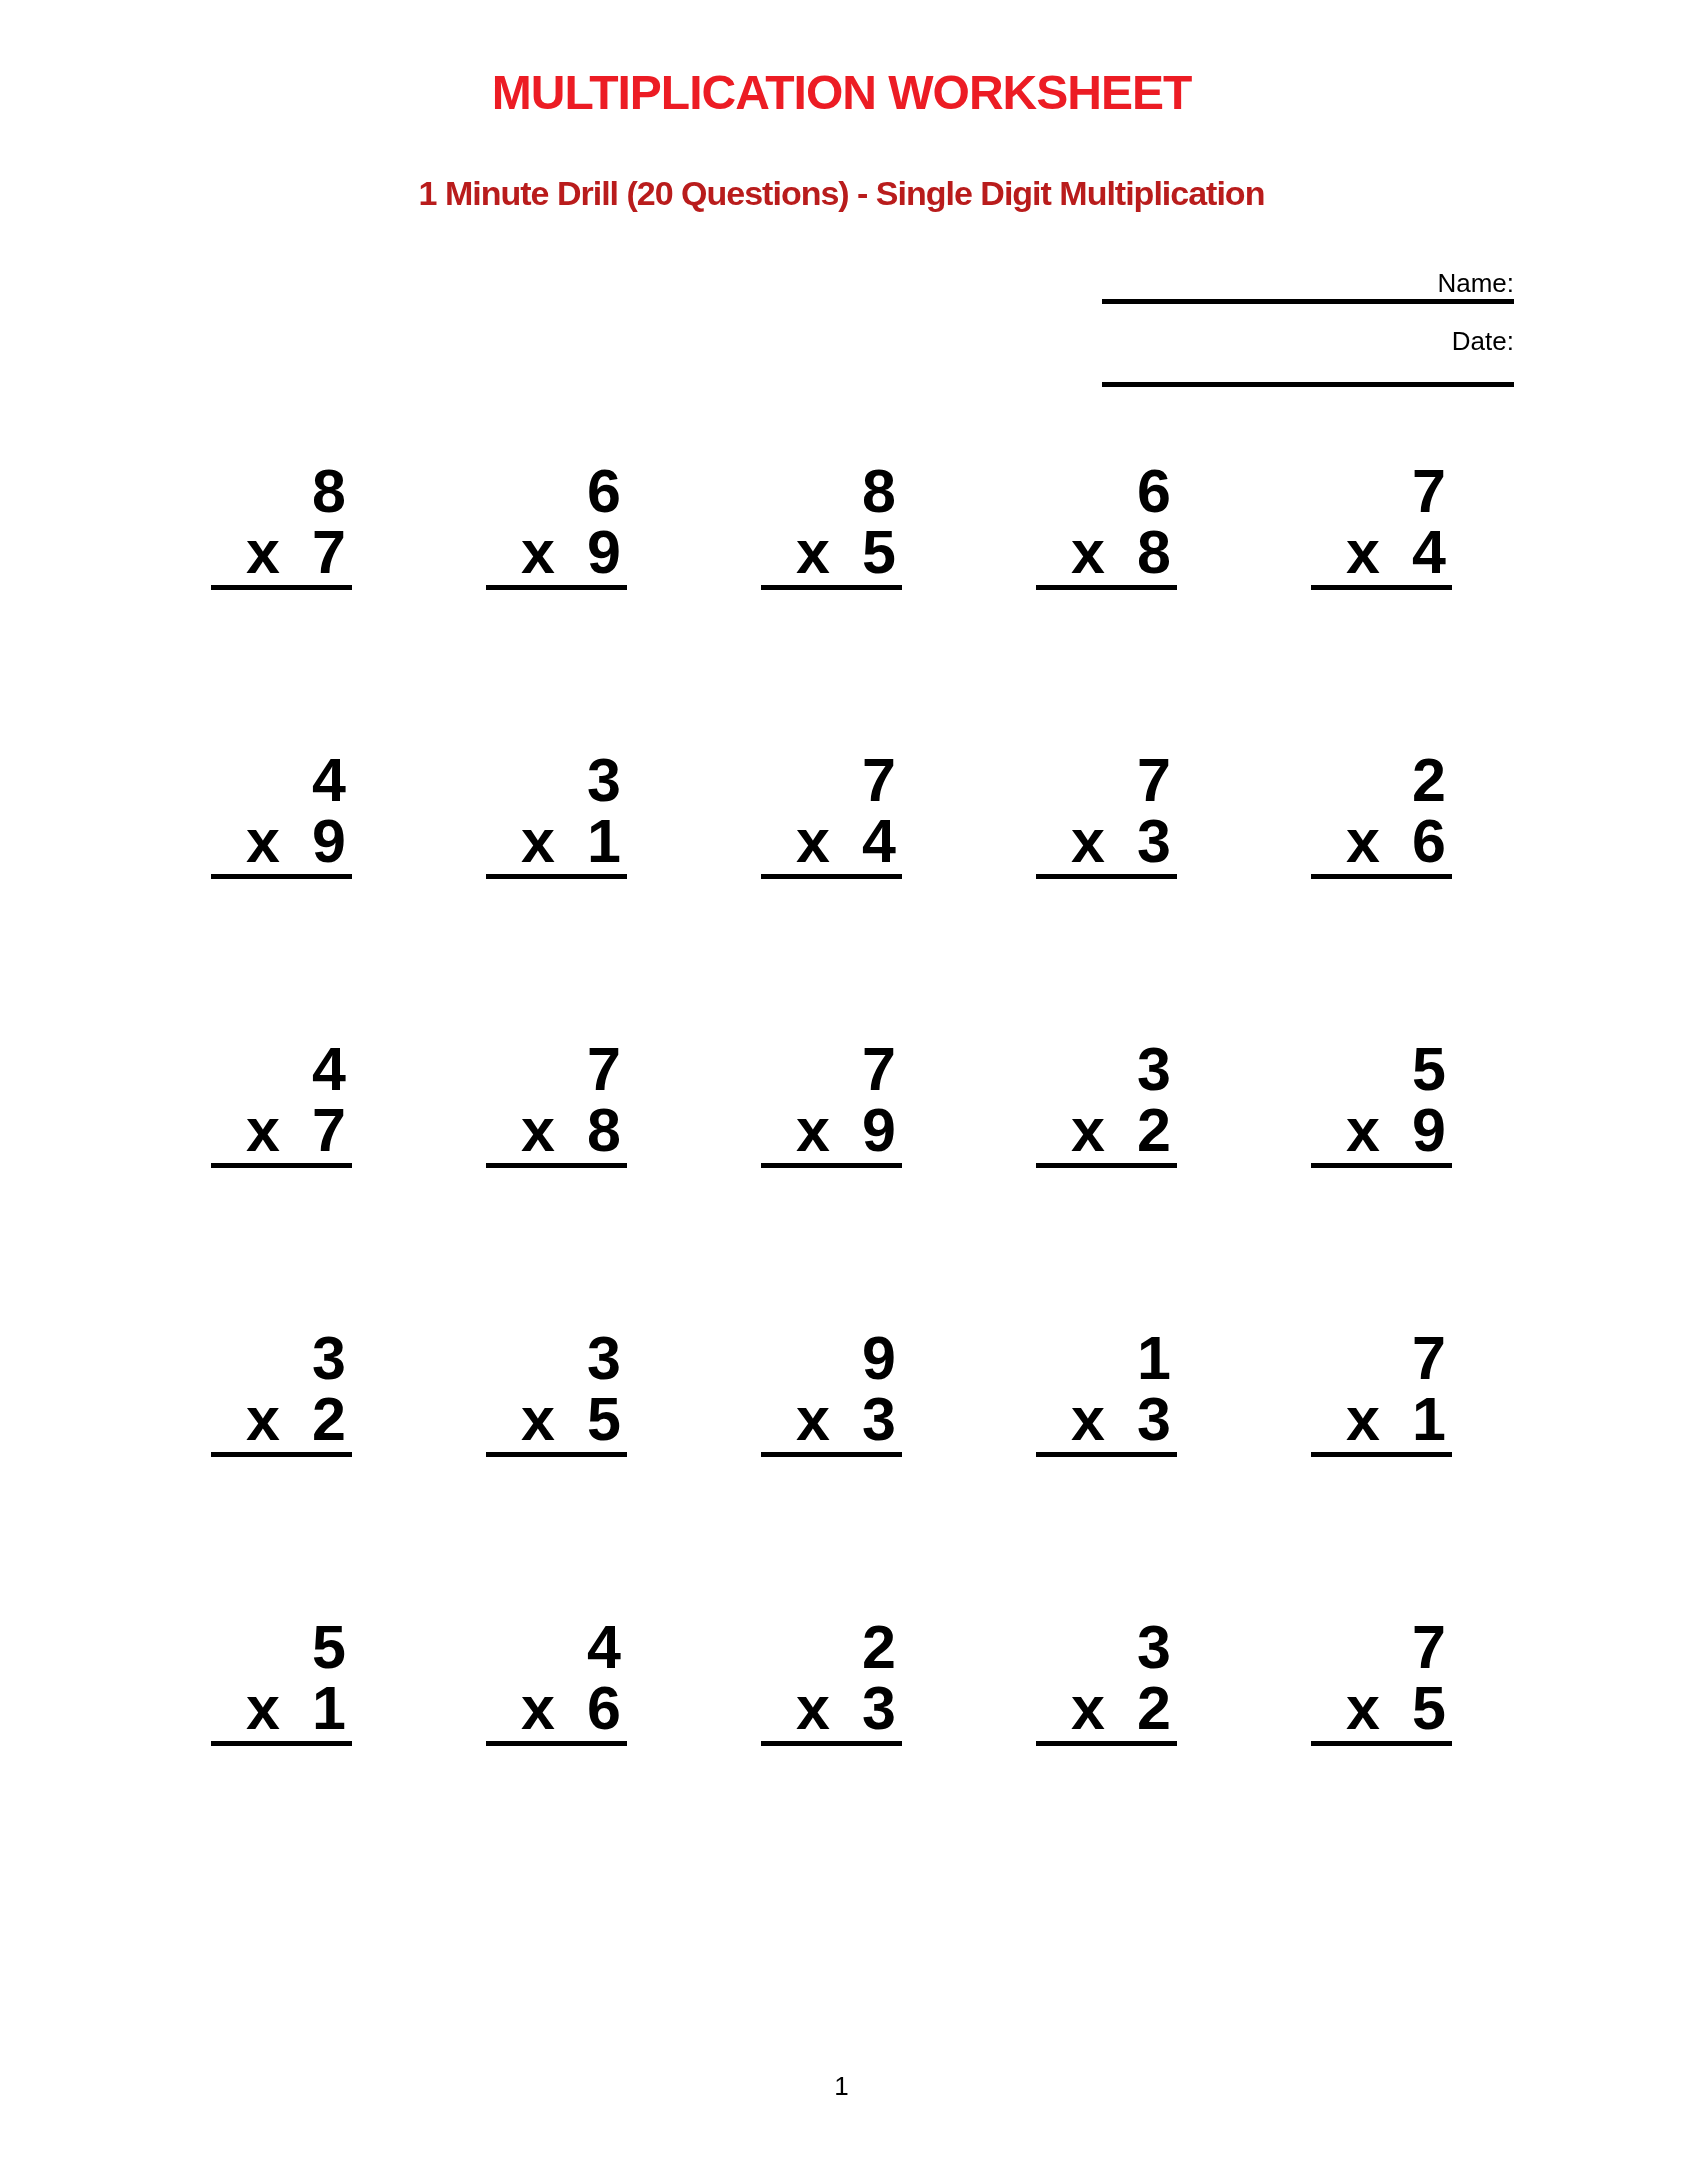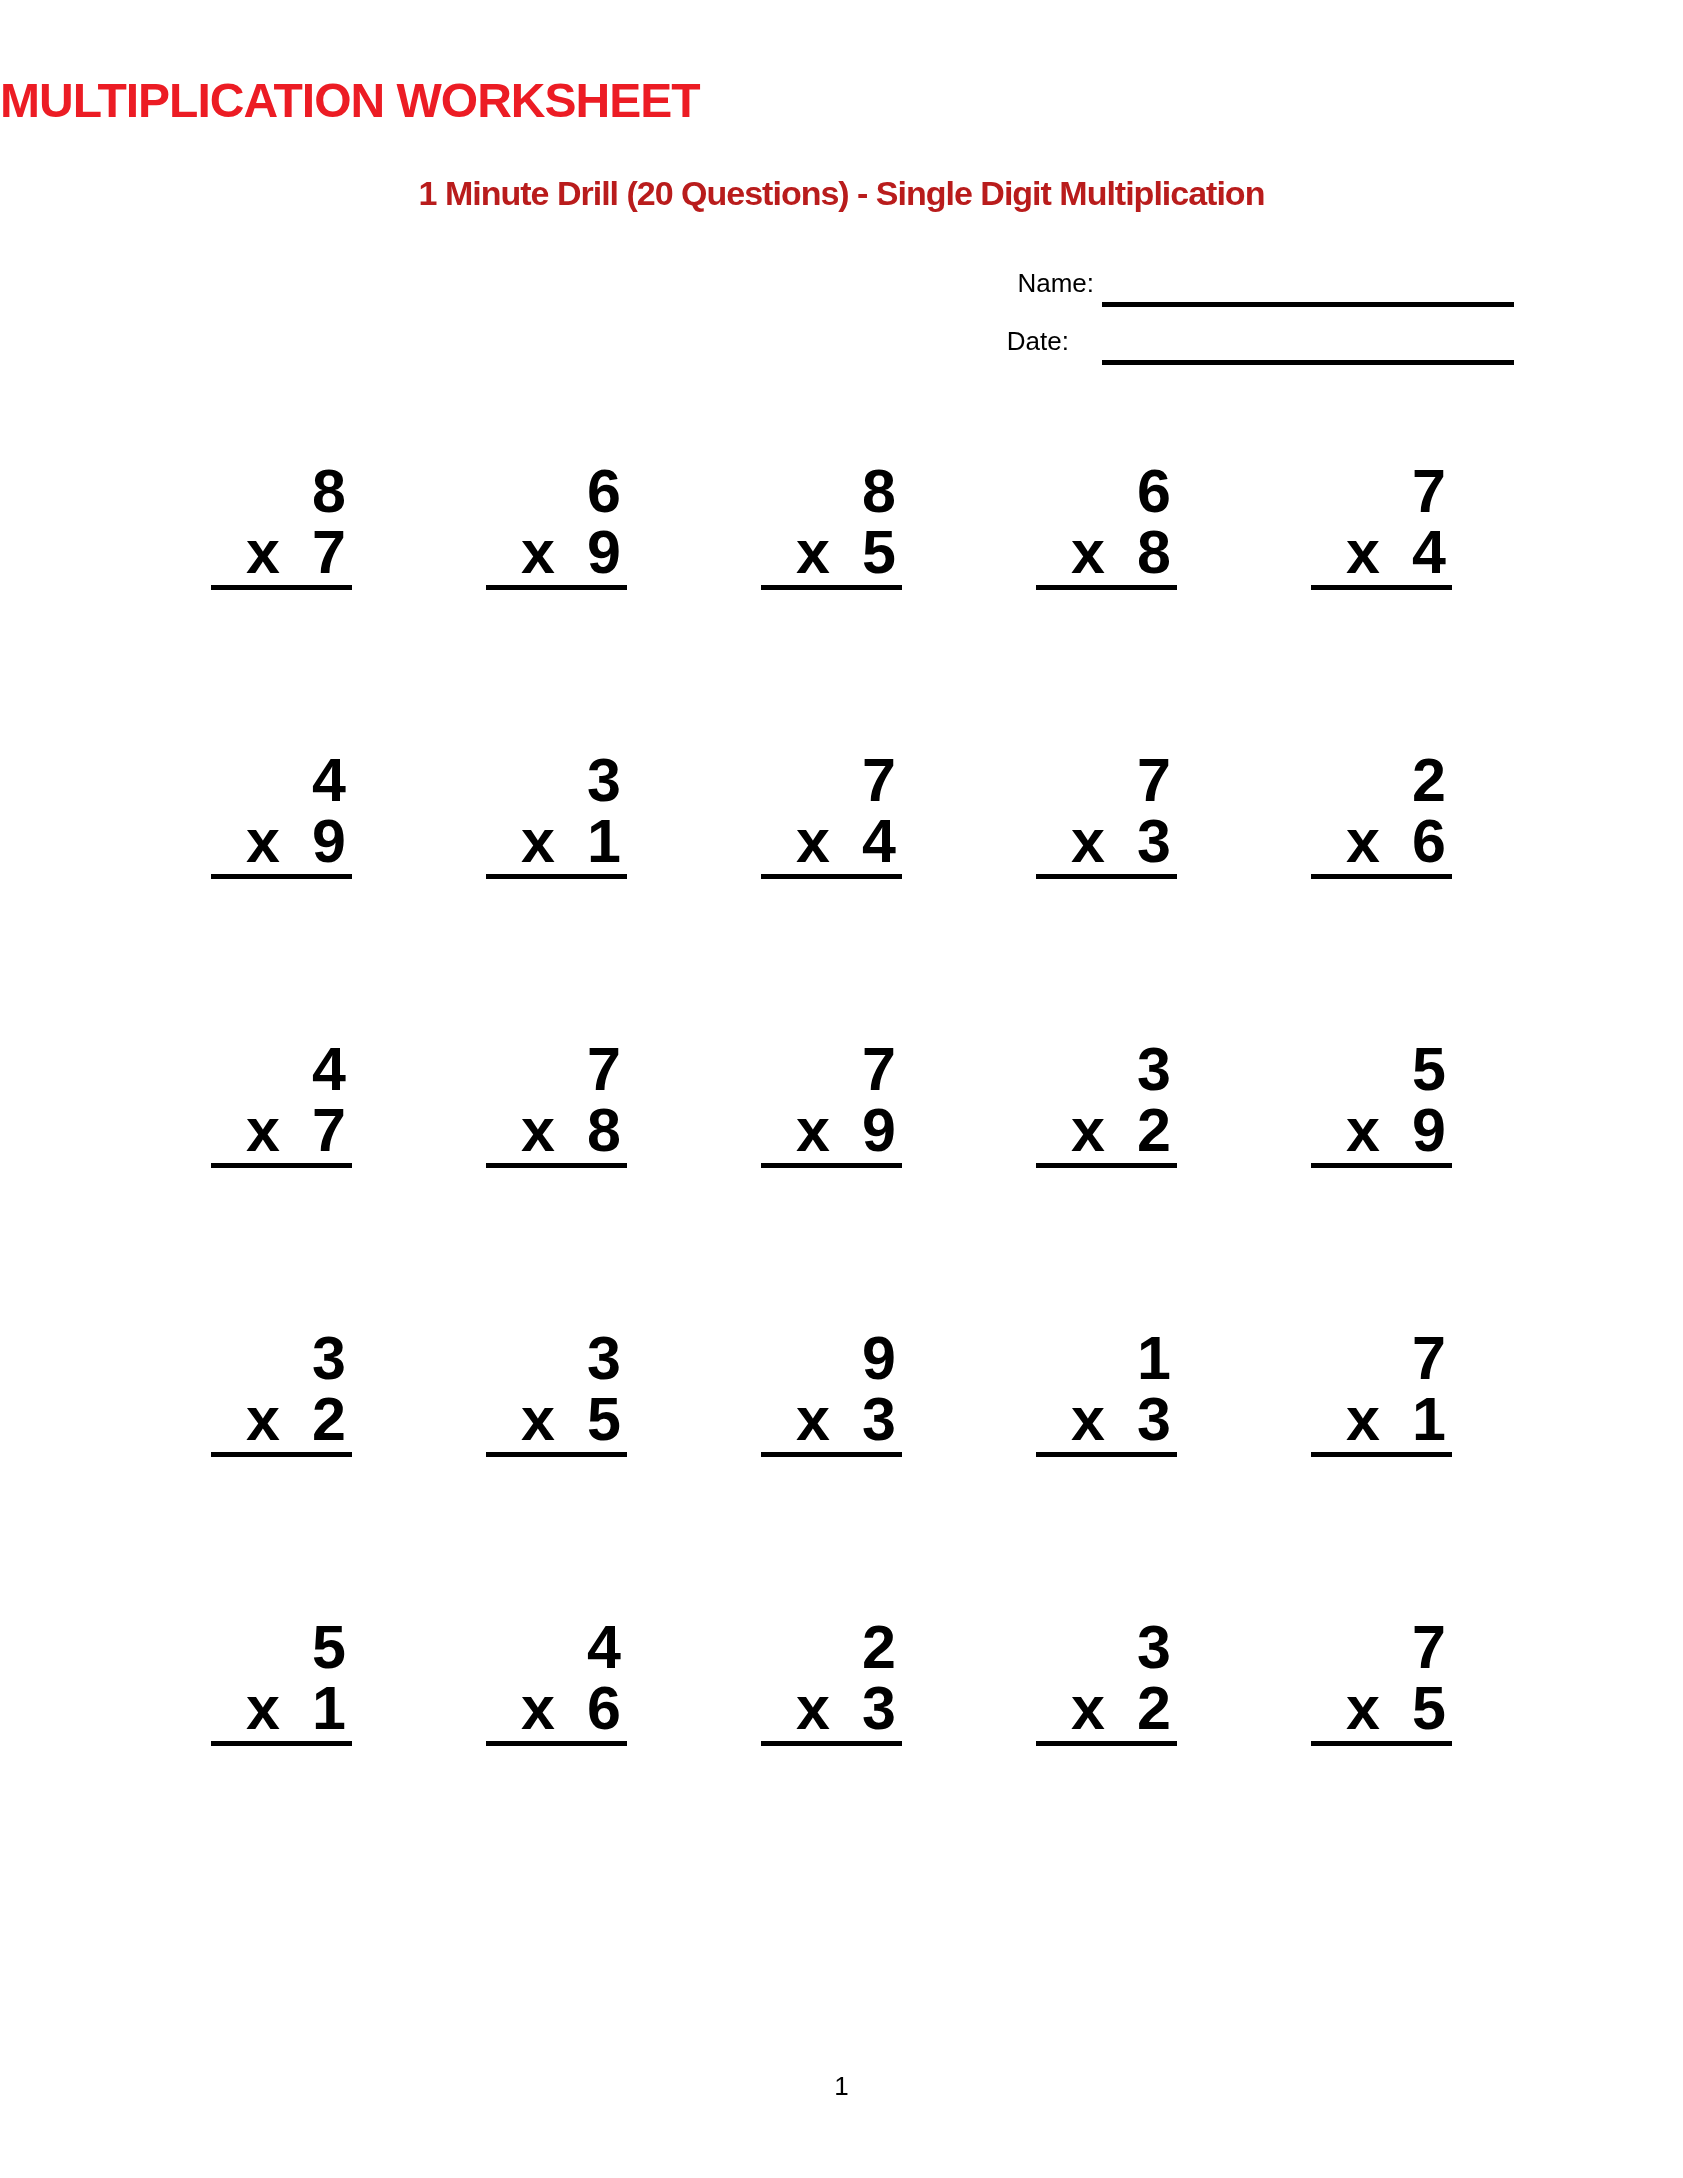--- a/index.html
+++ b/index.html
@@ -11,24 +11,25 @@
     position: relative;
     width: 1683px;
     height: 2178px;
     background: #ffffff;
     font-family: "Liberation Sans", sans-serif;
     color: #000000;
     overflow: hidden;
   }
   .title {
     position: absolute;
-    top: 73px;
+    top: 65px;
     left: 0;
     width: 100%;
     margin: 0;
+    text-align: center;
     font-size: 48px;
     font-weight: bold;
     letter-spacing: -1px;
     color: #ec1c24;
   }
   .subtitle {
     position: absolute;
     top: 174px;
     left: 0;
     width: 100%;
@@ -37,20 +38,21 @@
     font-size: 34px;
     font-weight: bold;
     letter-spacing: -1px;
     color: #b91c1c;
   }
   .field-row {
     position: absolute;
     right: 169px;
     display: flex;
     align-items: flex-end;
+    flex-direction: column;
   }
   .name-row { top: 267px; }
   .date-row { top: 325px; gap: 25px; }
   .field-label {
     font-size: 26px;
     line-height: 32px;
     color: #000000;
   }
   .field-line {
     width: 412px;

